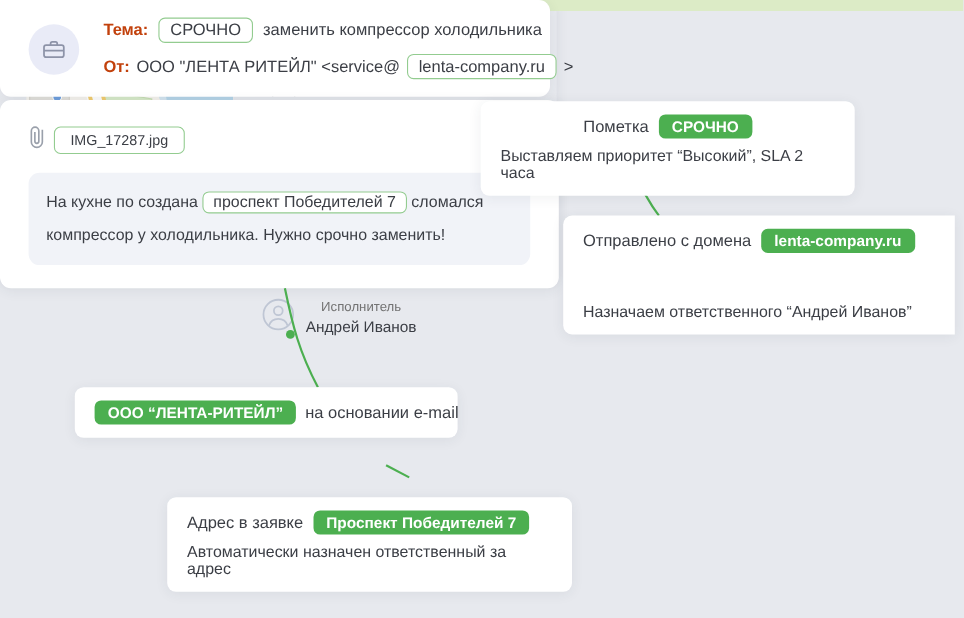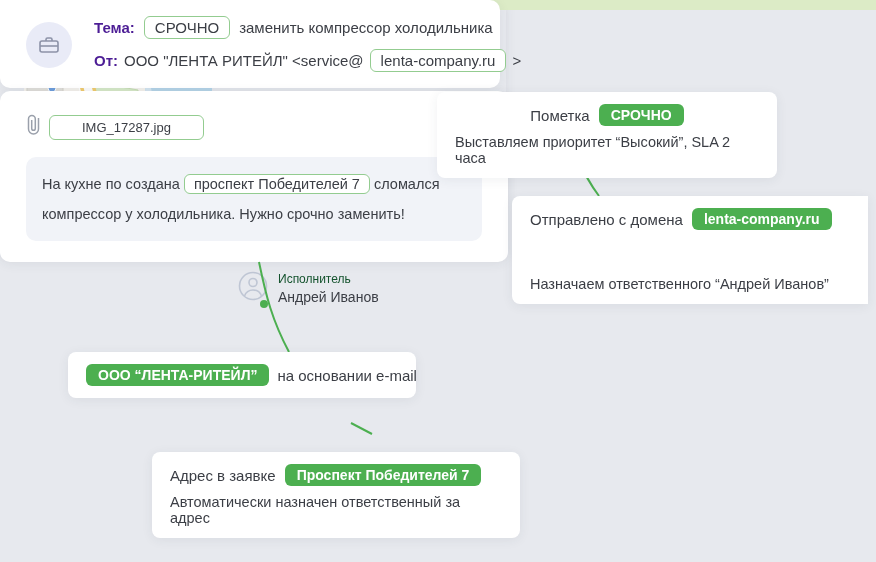--- a/index.html
+++ b/index.html
@@ -1,35 +1,35 @@
 <!DOCTYPE html>
 <html><head>
 <meta charset="utf-8">
 <style>
   html,body{margin:0;padding:0;}
   body{font-family:"Liberation Sans",sans-serif;background:#e7e9ee;}
   .canvas{position:relative;width:876px;height:562px;background:#e7e9ee;overflow:hidden;color:#3b3e45;}
   .card{position:absolute;background:#fff;border-radius:10px;box-shadow:0 2px 12px rgba(40,50,70,.07);}
   .row{display:flex;align-items:center;gap:9px;white-space:nowrap;}
-  .lbl-b{font-weight:bold;color:#4c1d95;}
+  .lbl-b{font-weight:bold;color:#c2410c;}
   .chip{display:inline-block;border:1.5px solid #93cc90;border-radius:6px;padding:2px 10px;background:#fff;color:#3b3e45;}
   .badge{display:inline-block;background:#4caf50;border-radius:6px;padding:3px 12px;color:#fff;font-weight:bold;font-size:14px;}
   .gray{color:#a5a9b0;}
   .f15{font-size:15px;}
   .f145{font-size:14.5px;}
 
   
   .email-header{left:0;top:0;width:500px;height:88px;border-top-left-radius:0;z-index:2;}
   .brief-circle{position:absolute;left:26px;top:22px;width:46px;height:46px;border-radius:50%;background:#e9ebf7;display:flex;align-items:center;justify-content:center;}
   .eh-lines{position:absolute;left:94px;top:16px;display:flex;flex-direction:column;gap:10px;}
 
   
   .email-body{left:0;top:91px;width:508px;height:171px;z-index:2;}
   .attach-row{position:absolute;left:26px;top:22px;display:flex;align-items:center;gap:8px;}
-  .attach-chip{font-size:13px;padding:4px 32px;}
+  .attach-chip{font-size:13px;padding:4px 14px;}
   .msg-box{position:absolute;left:26px;top:66px;width:424px;background:#f1f3f8;border-radius:10px;padding:12px 16px;font-size:14.5px;line-height:30px;}
   .msg-box .chip{padding:1px 9px;line-height:normal;}
 
   
   .callout{padding:12px 18px;z-index:6;display:flex;flex-direction:column;gap:8px;border-radius:8px;}
   .co-mark{left:437px;top:92px;width:304px;align-items:center;}
   .co-domain{left:512px;top:196px;width:320px;border-top-right-radius:0;border-bottom-right-radius:0;gap:46px;}
   .co-link{left:68px;top:352px;width:312px;}
   .co-addr{left:152px;top:452px;width:332px;}
 
@@ -42,21 +42,21 @@
   .info-col{position:absolute;left:238px;top:74px;width:258px;}
   .meta-row{display:flex;gap:12px;}
   .meta-label{font-size:12px;color:#a8acb3;}
   .meta-val{font-size:13.5px;margin-top:7px;color:#3b3e45;}
   .val-red{color:#d6473f;font-weight:bold;}
   .val-green{color:#4caf50;}
   .desc-label{font-size:12px;color:#a8acb3;margin-top:24px;}
   .desc-text{font-size:14px;line-height:20px;margin-top:8px;width:242px;}
   .assignee{display:flex;align-items:center;gap:10px;margin-top:20px;}
   .as-col{display:flex;flex-direction:column;gap:3px;}
-  .as-label{font-size:12px;color:#14532d;}
+  .as-label{font-size:12px;color:#737373;text-align:center;}
   .as-name{font-size:14px;color:#3b3e45;}
 
   .connectors{position:absolute;left:0;top:0;width:876px;height:562px;z-index:4;pointer-events:none;}
 </style>
 </head>
 <body>
 
 <div class="canvas">
 
   <svg class="connectors" viewBox="0 0 876 562">

